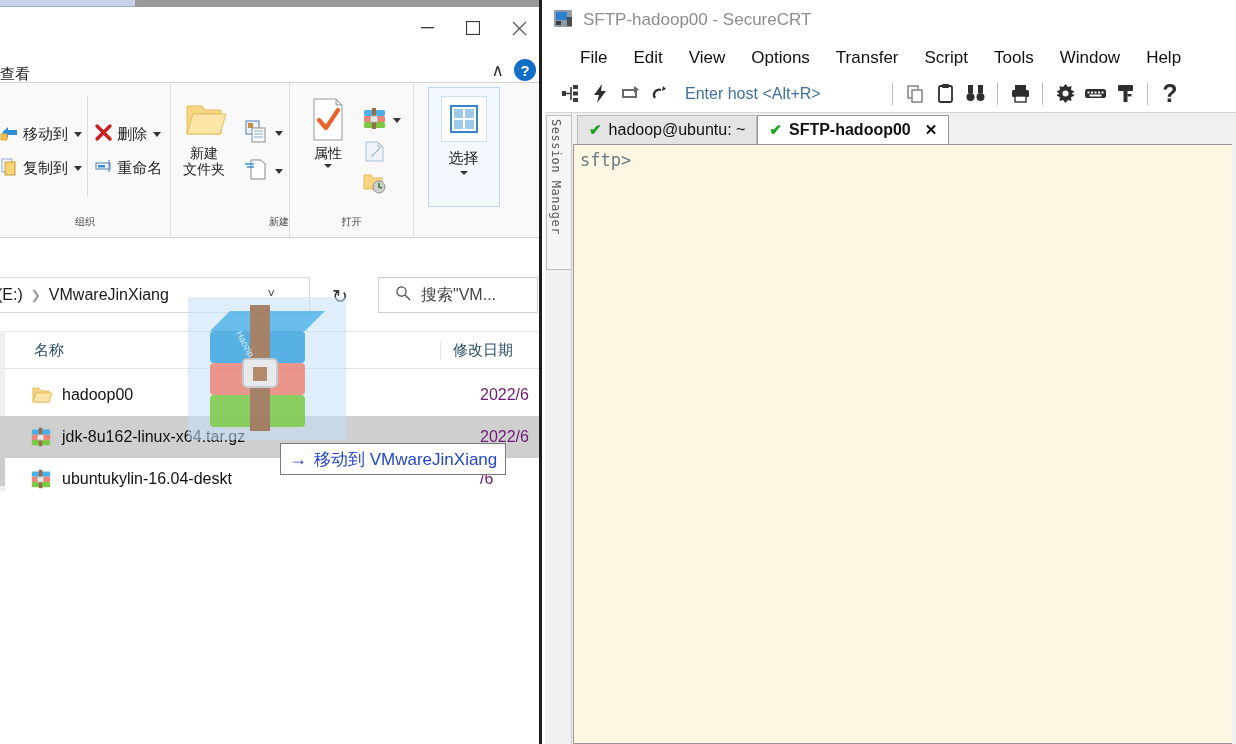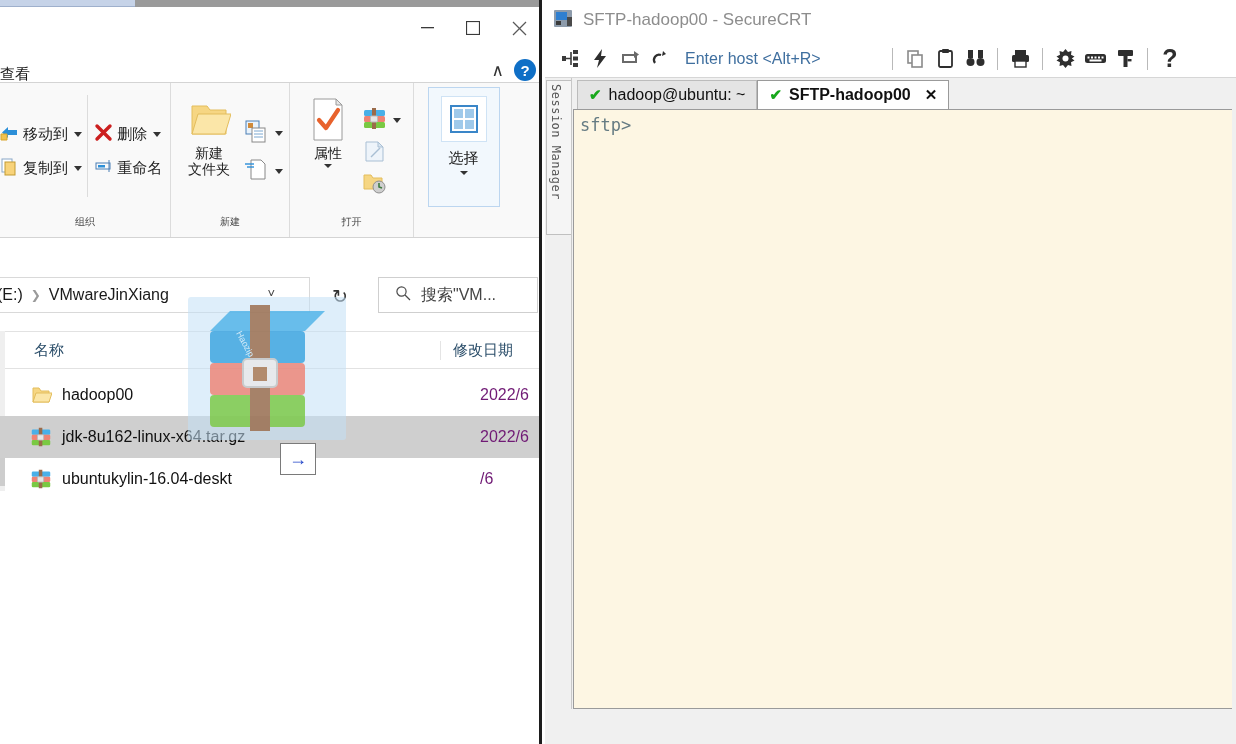--- a/index.html
+++ b/index.html
@@ -295,21 +295,21 @@
                   <line x1="15" y1="3" x2="15" y2="15" stroke="#4a7fb5"></line>
                 </svg>
               </span>
               <span>重命名</span>
             </div>
           </div>
         </div>
         <div class="glabel">组织</div>
       </div>
 
-      <div class="rgroup" style="width:119px;">
+      <div class="rgroup" style="width:119px;align-items:flex-end;">
         <div class="gbody">
           <div class="bigbtn">
             <div class="bigicon">
               <svg width="44" height="40" viewBox="0 0 44 40">
                 <path d="M5 6 L20 6 L23 10 L39 10 L39 34 L5 34 Z" fill="#f6d683" stroke="#e3bd5c"></path>
                 <path d="M5 34 L11 14 L44 14 L38 34 Z" fill="#fbe6a8" stroke="#e3bd5c"></path>
               </svg>
             </div>
             <div>新建</div>
             <div>文件夹</div>
@@ -494,37 +494,49 @@
           <rect x="50" y="0" width="20" height="126" fill="#9a6b4a"></rect>
           <rect x="43" y="54" width="34" height="28" rx="4" fill="#e9e9e9" stroke="#c4c4c4" stroke-width="2"></rect>
           <rect x="53" y="62" width="14" height="14" fill="#a9764f"></rect>
           <text x="36" y="28" transform="rotate(62 36 28)" font-family="Liberation Sans, sans-serif" font-size="9" fill="#cfeaf8">Haozip</text>
         </svg>
       </div>
     </div>
 
     <div class="droptip">
       <span class="arrow">→</span>
+      <span>移动到 VMwareJinXiang</span>
     </div>
   </div>
 
   <div id="crt">
 
     <div class="crt-title">
       <span>
         <svg width="21" height="21" viewBox="0 0 21 21">
           <rect x="1" y="2" width="18" height="17" rx="1" fill="#8d9bab"></rect>
           <rect x="3" y="4" width="11" height="8" fill="#2f7fd0"></rect>
           <rect x="3" y="13" width="5" height="4" fill="#3a3a3a"></rect>
           <rect x="14" y="9" width="5" height="9" fill="#4a4a4a"></rect>
         </svg>
       </span>
       <span class="tname">SFTP-hadoop00 - SecureCRT</span>
     </div>
 
+    <div class="crt-menu">
+      <span>File</span>
+      <span>Edit</span>
+      <span>View</span>
+      <span>Options</span>
+      <span>Transfer</span>
+      <span>Script</span>
+      <span>Tools</span>
+      <span>Window</span>
+      <span>Help</span>
+    </div>
 
     <div class="crt-toolbar">
       <div class="tbi">
         <svg width="21" height="21" viewBox="0 0 21 21">
           <rect x="2" y="8" width="4" height="5" fill="#3a3a3a"></rect>
           <path d="M6 10.5 L11 10.5 M11 4 L11 17" stroke="#3a3a3a" stroke-width="1.6" fill="none"></path>
           <rect x="13" y="2" width="5" height="4" fill="#3a3a3a"></rect>
           <rect x="13" y="8.5" width="5" height="4" fill="#3a3a3a"></rect>
           <rect x="13" y="15" width="5" height="4" fill="#3a3a3a"></rect>
         </svg>

